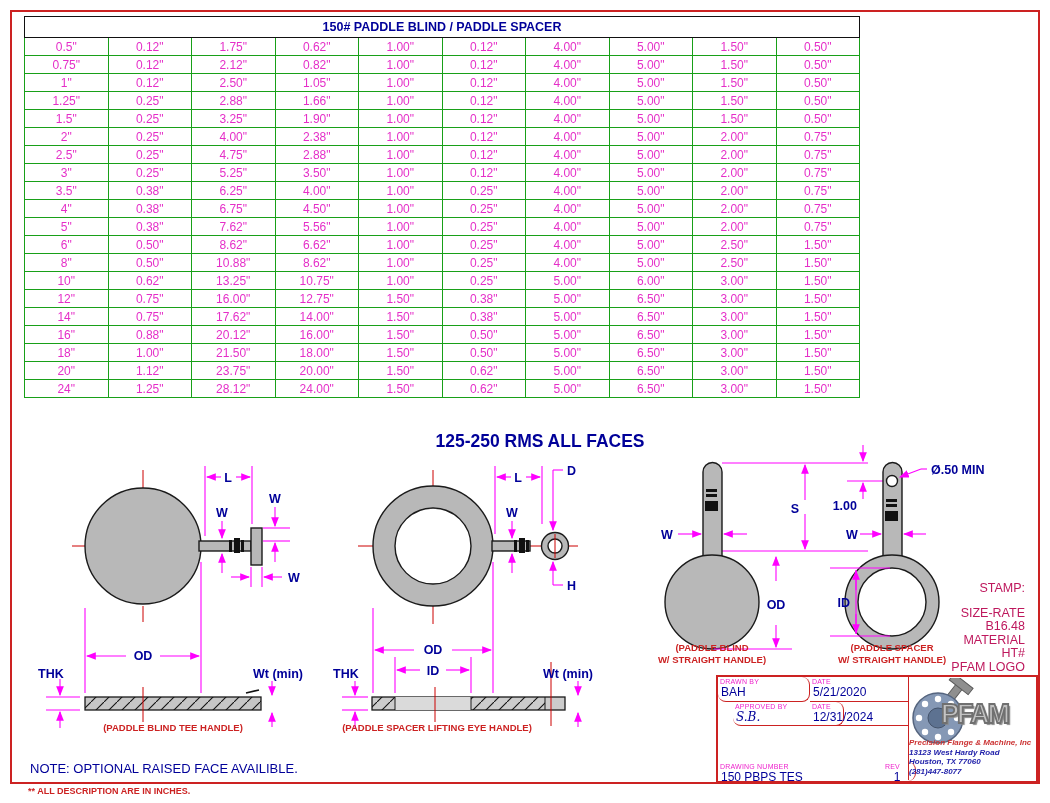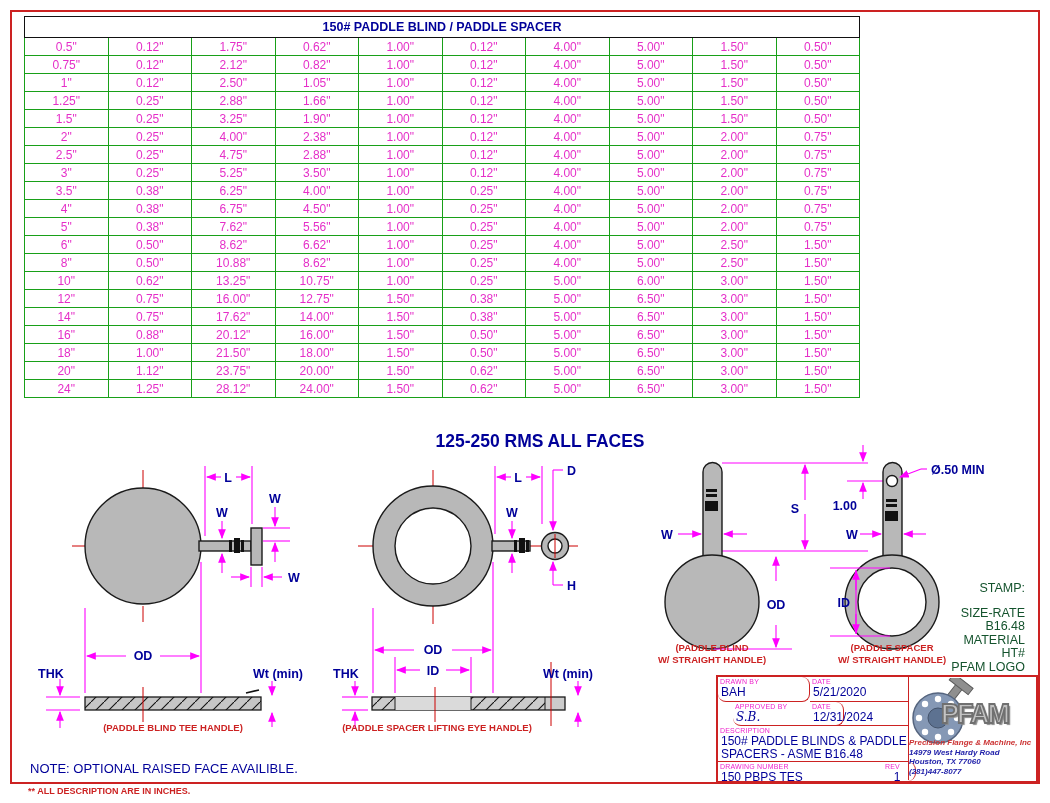--- a/index.html
+++ b/index.html
@@ -21,21 +21,21 @@
   .dim{stroke:#ff00ff;stroke-width:1.1;fill:none;}
   .cl{stroke:#cc0000;stroke-width:1;fill:none;}
   .part{fill:#b8b8b8;stroke:#1a1a1a;stroke-width:1.4;}
   .hole{fill:#ffffff;stroke:#1a1a1a;stroke-width:1.4;}
   .grip{fill:#111;stroke:none;}
   .lbl{fill:#000099;font-size:12.5px;font-weight:700;font-family:"Liberation Sans",sans-serif;}
   .cap{fill:#cc2222;font-size:9.5px;font-weight:600;font-family:"Liberation Sans",sans-serif;}
   .big{fill:#000099;font-size:17.5px;font-weight:600;font-family:"Liberation Sans",sans-serif;}
 
   
-  .stamp{position:absolute;right:25px;top:582px;width:120px;text-align:right;color:#14532d;
+  .stamp{position:absolute;right:25px;top:582px;width:120px;text-align:right;color:#be185d;
     font-size:12.5px;line-height:13.5px;z-index:2;}
   .stamp .stamp-title{margin-bottom:11px;}
 
   
   .note{position:absolute;left:30px;top:761px;color:#000099;font-size:13px;z-index:2;}
   .footnote{position:absolute;left:28px;top:786px;color:#cc2222;font-size:9px;font-weight:700;z-index:2;}
 
   
   .tb{position:absolute;left:716px;top:675px;width:322px;height:108px;border:2px solid #cc2222;
     box-sizing:border-box;background:#fff;z-index:3;}
@@ -534,25 +534,20 @@
       <div class="val">5/21/2020</div>
     </div>
     <div class="cell br bb" style="left:15px;top:25px;width:111px;height:24px;">
       <div class="lab">APPROVED BY</div>
       <div class="val sig">S.B.</div>
     </div>
     <div class="cell bb" style="left:92px;top:25px;width:98px;height:24px;">
       <div class="lab">DATE</div>
       <div class="val">12/31/2024</div>
     </div>
-    <div class="cell bb" style="left:0;top:49px;width:190px;height:36px;">
-      <div class="lab">DESCRIPTION</div>
-      <div class="val">150# PADDLE BLINDS &amp; PADDLE</div>
-      <div class="val">SPACERS - ASME B16.48</div>
-    </div>
     <div class="cell br" style="left:0;top:85px;width:198px;height:19px;">
       <div class="lab">DRAWING NUMBER</div>
       <div class="val">150 PBPS TES</div>
     </div>
     <div class="cell" style="left:165px;top:85px;width:25px;height:19px;">
       <div class="lab">REV</div>
       <div class="val rev-val">1</div>
     </div>
 
     <div class="cell bl logo-cell">
@@ -568,19 +563,19 @@
         <circle cx="46" cy="40" r="3.2" fill="#fff"></circle>
           <circle cx="40" cy="54" r="3.2" fill="#fff"></circle>
         <circle cx="27" cy="59" r="3.2" fill="#fff"></circle>
           <circle cx="14" cy="54" r="3.2" fill="#fff"></circle>
         <circle cx="8" cy="40" r="3.2" fill="#fff"></circle>
           <circle cx="14" cy="26" r="3.2" fill="#fff"></circle>
       </svg>
       <div class="pfam">PFAM</div>
       <div class="addr">
         <div class="a1">Precision Flange &amp; Machine, Inc</div>
-        <div class="a2">14979 West Hardy Road</div>
+        <div class="a2">13123 West Hardy Road</div>
         <div class="a2">Houston, TX 77060</div>
         <div class="a2">(281)447-8077</div>
       </div>
     </div>
   </div>
 </div>
 
 </body></html>

